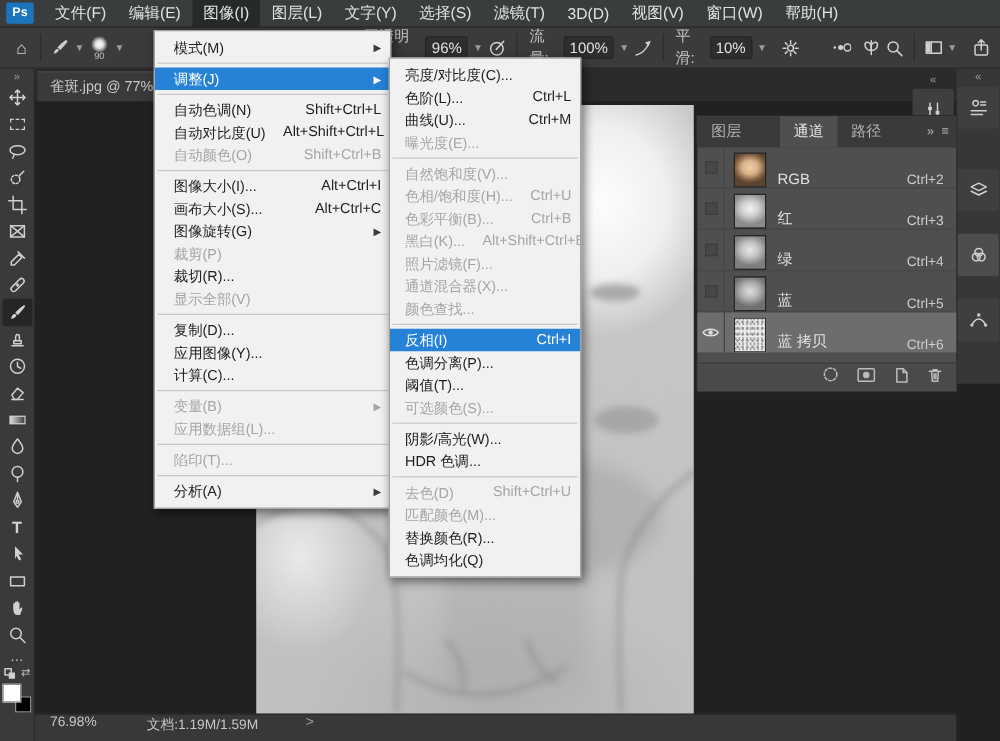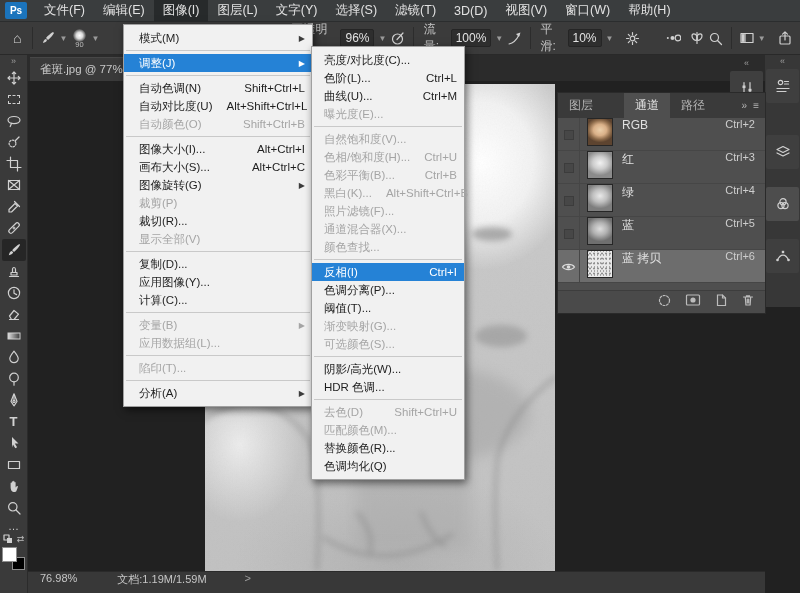--- a/index.html
+++ b/index.html
@@ -63,21 +63,21 @@
   #status-chevron{margin-left:38px;color:#9e9e9e;}
 
   
   #channels-panel{position:absolute;left:530px;top:38px;width:207px;height:220px;background:#4f4f4f;
     box-shadow:0 0 0 1px #2a2a2a;z-index:30;display:flex;flex-direction:column;}
   #panel-tabs{height:25px;background:#3a3a3a;display:flex;align-items:stretch;font-size:12px;}
   .ptab{padding:0 11px;display:flex;align-items:center;color:#b2b2b2;}
   .ptab.active{background:#4f4f4f;color:#e4e4e4;margin-left:20px;}
   #ptab-icons{margin-left:auto;display:flex;align-items:center;gap:6px;padding-right:6px;color:#b5b5b5;font-size:10px;}
   #channel-rows{flex:1;}
-  .crow{height:33px;display:flex;align-items:flex-start;border-bottom:1px solid #464646;font-size:12px;color:#e0e0e0;}
+  .crow{height:33px;display:flex;align-items:flex-end;border-bottom:1px solid #464646;font-size:12px;color:#e0e0e0;}
   .crow.sel{background:#6d6d6d;}
   .eyecell{width:22px;height:33px;display:flex;align-items:center;justify-content:center;border-right:1px solid #464646;}
   .eyewell{width:10px;height:10px;background:#474747;border:1px solid #3c3c3c;}
   .th{width:26px;height:28px;border:1px solid #262626;margin:0 9px 0 7px;flex:none;}
   .th.rgb{background:radial-gradient(ellipse 60% 48% at 50% 42%,#ecd0ab 0%,#d9b088 45%,#8a6848 78%,#5d4430 100%);}
   .th.red{background:radial-gradient(ellipse 60% 48% at 50% 42%,#f2f2f2 0%,#cdcdcd 50%,#8b8b8b 100%);}
   .th.green{background:radial-gradient(ellipse 60% 48% at 50% 42%,#e9e9e9 0%,#c0c0c0 50%,#7e7e7e 100%);}
   .th.blue{background:radial-gradient(ellipse 60% 48% at 50% 42%,#dedede 0%,#b2b2b2 50%,#6f6f6f 100%);}
   .th.bluecopy{background-color:#e9e9e9;
     background-image:radial-gradient(#8f8f8f 0.8px,rgba(0,0,0,0) 1px),radial-gradient(#a5a5a5 0.7px,rgba(0,0,0,0) 1px);
@@ -657,23 +657,20 @@
       <span class="mlab">反相(I)</span>
       <span class="msc">Ctrl+I</span>
     </div>
     <div class="mrow">
       <span class="mlab">色调分离(P)...</span>
     </div>
     <div class="mrow">
       <span class="mlab">阈值(T)...</span>
     </div>
     <div class="mrow disabled">
-      <span class="mlab">渐变映射(G)...</span>
-    </div>
-    <div class="mrow disabled">
       <span class="mlab">可选颜色(S)...</span>
     </div>
     <div class="msep"></div>
     <div class="mrow">
       <span class="mlab">阴影/高光(W)...</span>
     </div>
     <div class="mrow">
       <span class="mlab">HDR 色调...</span>
     </div>
     <div class="msep"></div>

